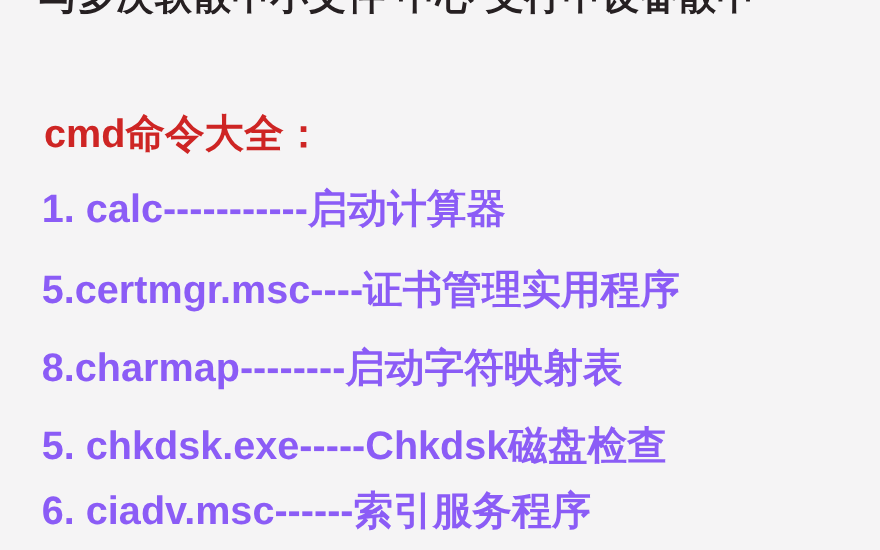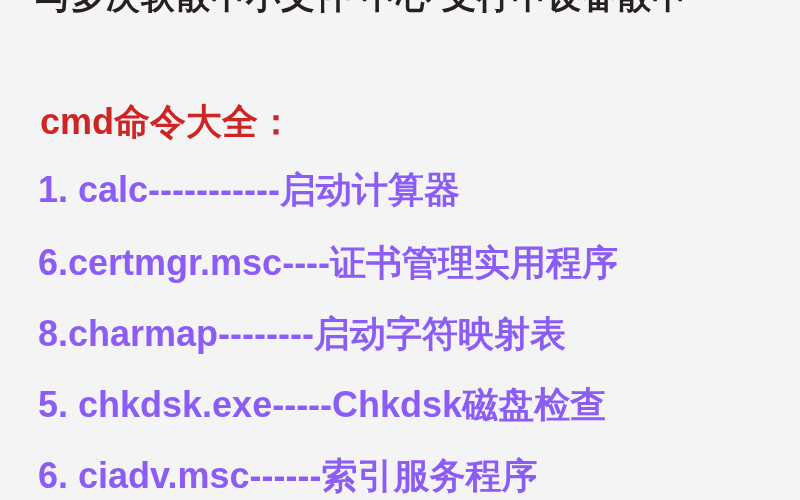--- a/index.html
+++ b/index.html
@@ -57,34 +57,34 @@
     left: 38px;
     font-size: 36px;
     font-weight: 600;
     color: #8b5cf6;
     white-space: nowrap;
   }
   .line-0 { top: 166px; }
   .line-1 { top: 239px; }
   .line-2 { top: 310px; }
   .line-3 { top: 381px; }
-  .line-4 { top: 452px; } 
+  .line-4 { top: 440px; } 
 </style>
 </head>
 <body>
 
 <div class="screen">
 
   <div class="top-clip">
     <span>与多次软散中小文件 中心 支行中设备散中心文件中心</span>
   </div>
 
   <h1 class="title">cmd命令大全：</h1>
 
   <ol class="cmd-list">
     <li class="line-0">1. calc-----------启动计算器</li>
-    <li class="line-1">6.certmgr.msc----证书管理实用程序</li>
+    <li class="line-1">5.certmgr.msc----证书管理实用程序</li>
     <li class="line-2">8.charmap--------启动字符映射表</li>
     <li class="line-3">5. chkdsk.exe-----Chkdsk磁盘检查</li>
     <li class="line-4">6. ciadv.msc------索引服务程序</li>
   </ol>
 
 </div>
 
 </body></html>

